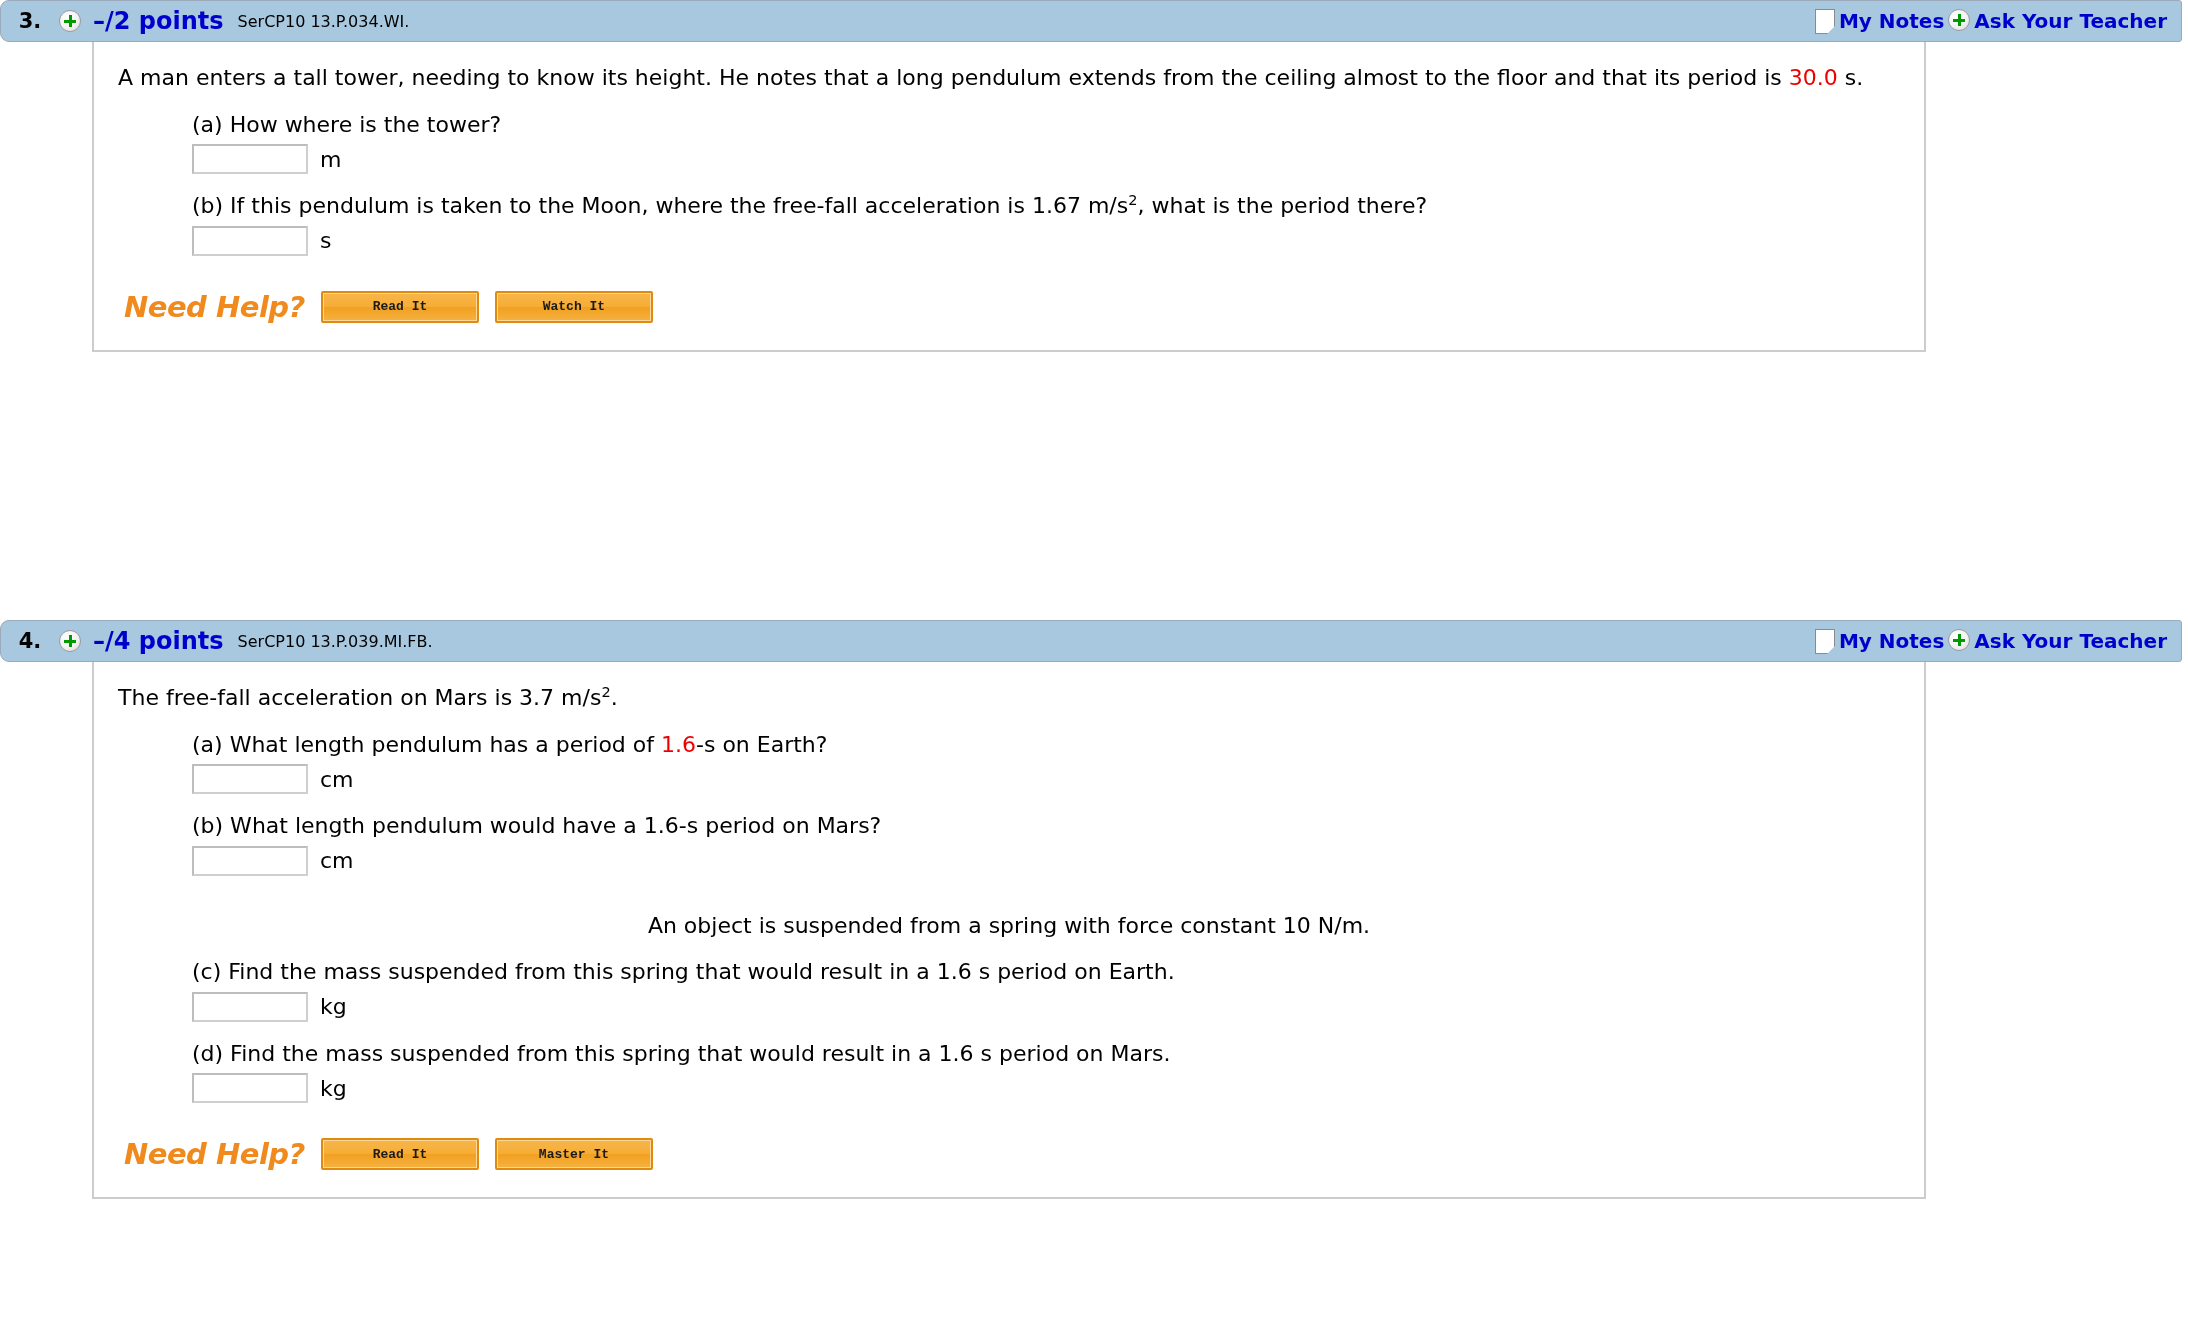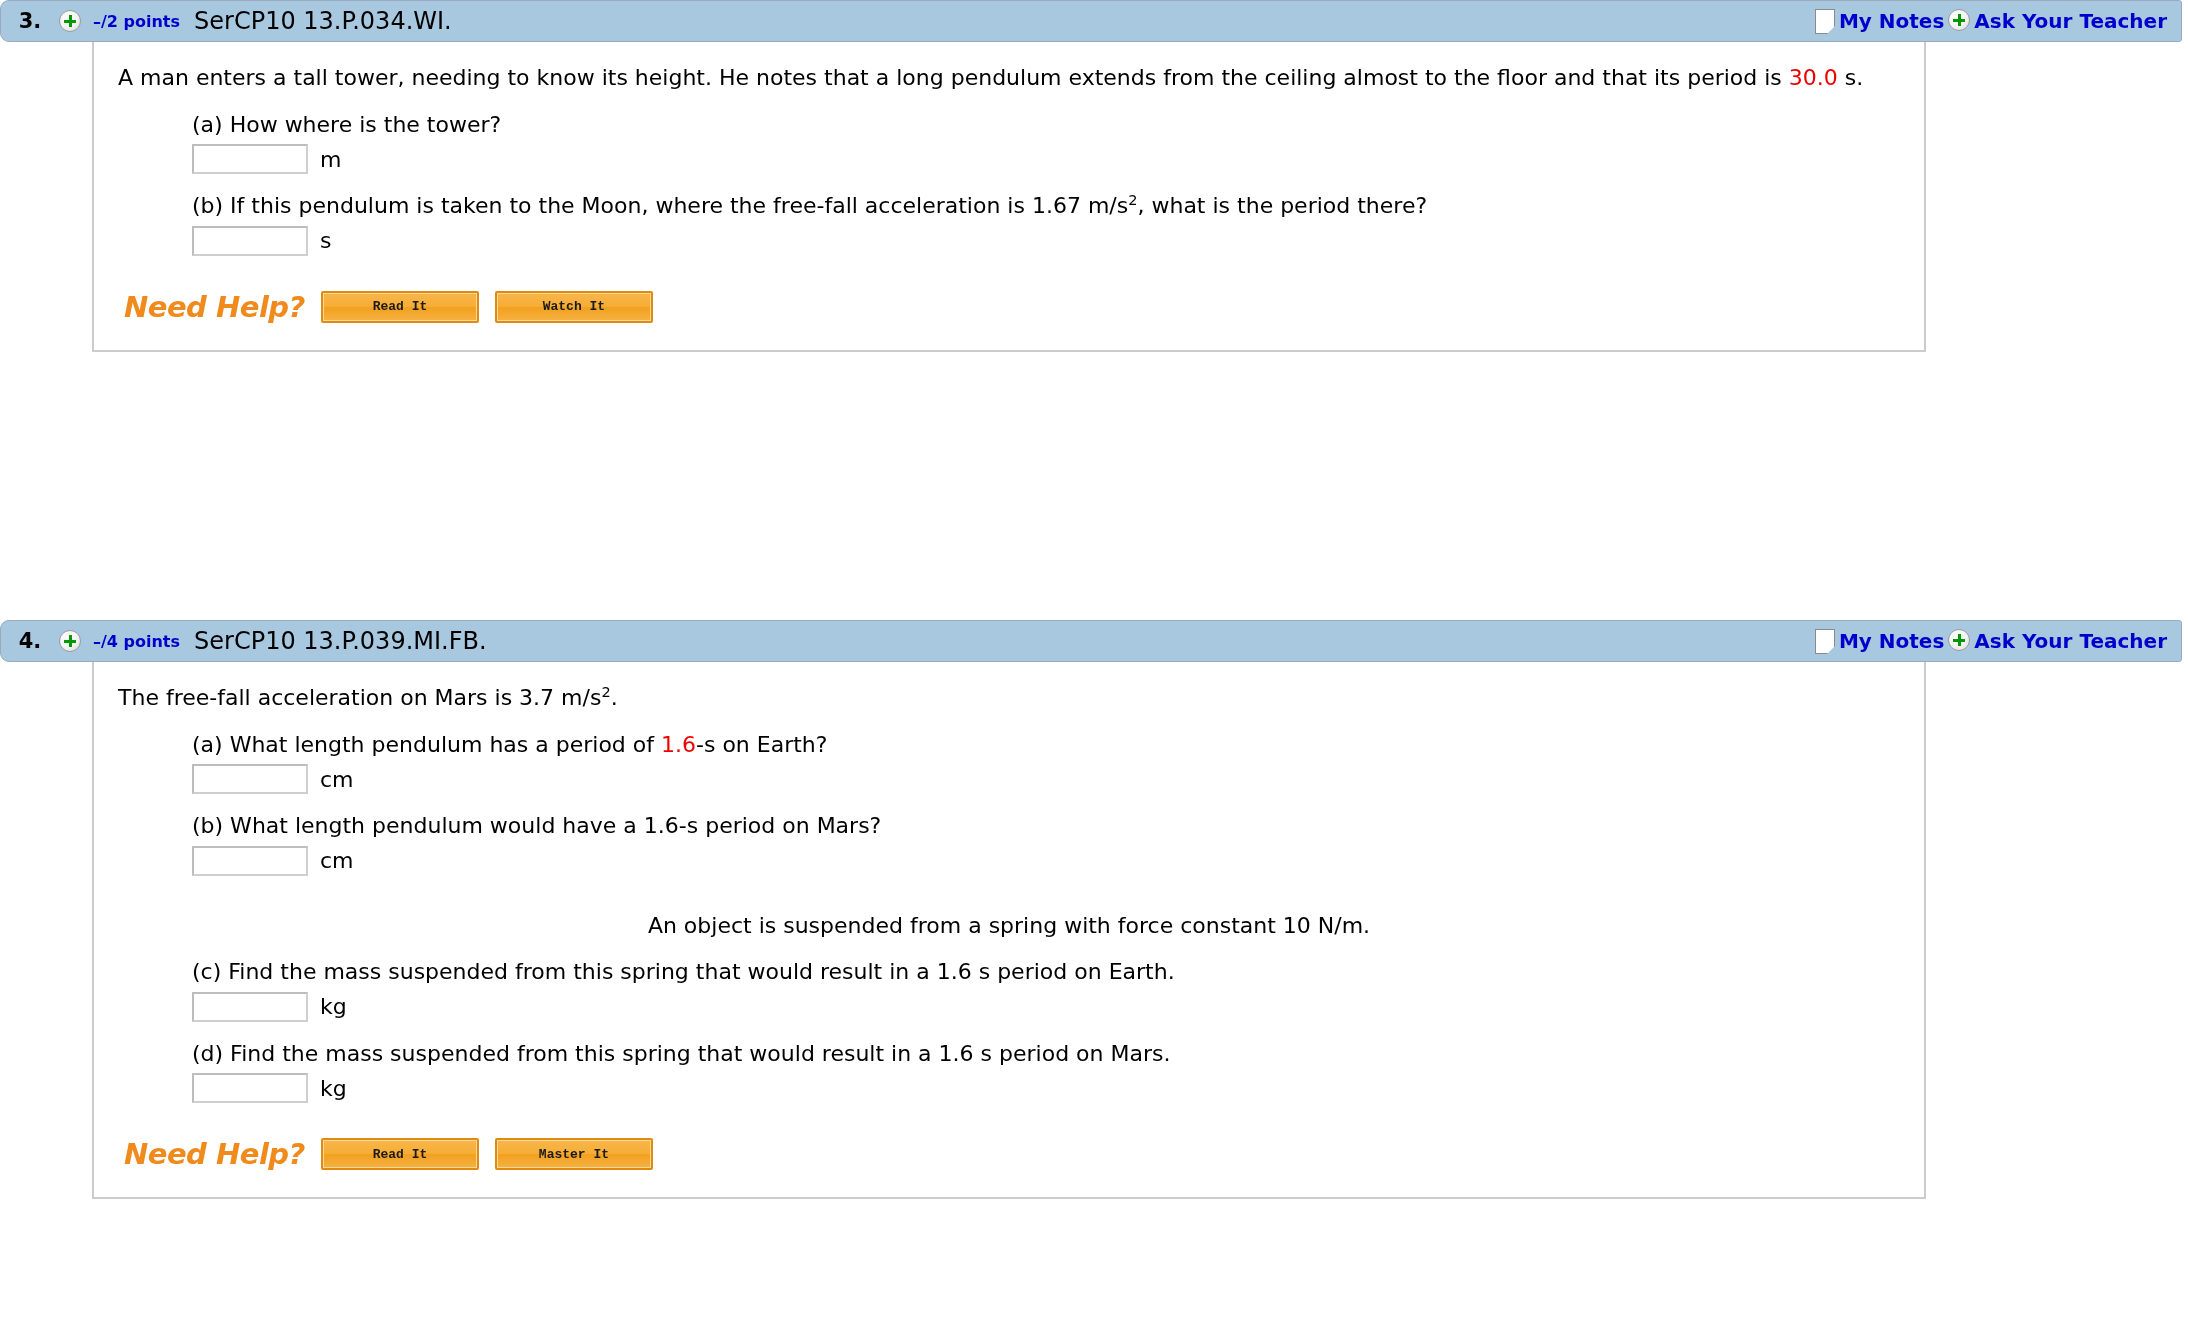--- a/index.html
+++ b/index.html
@@ -70,29 +70,29 @@
     background: #009900;
   }
   .plus-icon::before {
     left: 4px; right: 4px; top: 9px; height: 3px;
   }
   .plus-icon::after {
     top: 4px; bottom: 4px; left: 9px; width: 3px;
   }
 
   .q-points {
-    font-size: 16px;
+    font-size: 24px;
     font-weight: bold;
     color: #0000cc;
     margin-left: 12px;
     white-space: nowrap;
   }
 
   .q-code {
-    font-size: 24px;
+    font-size: 16px;
     color: #000000;
     margin-left: 14px;
     white-space: nowrap;
   }
 
   .q-header-right {
     margin-left: auto;
     display: flex;
     align-items: flex-start;
     gap: 4px;

